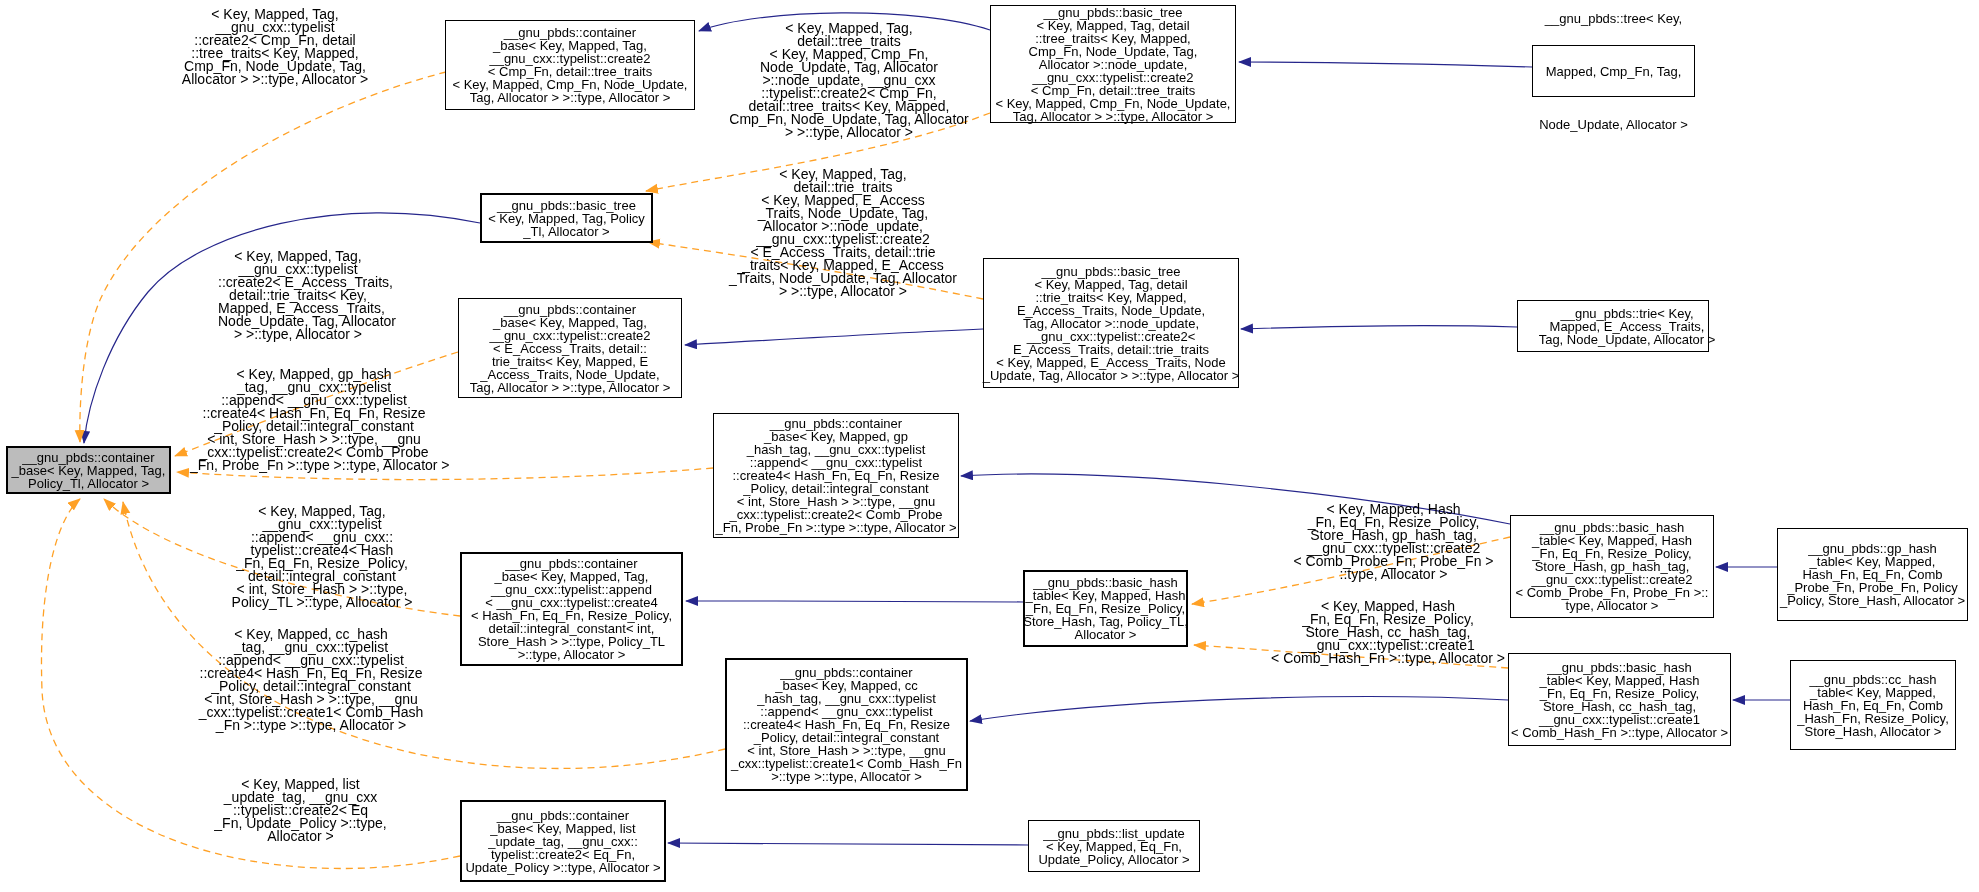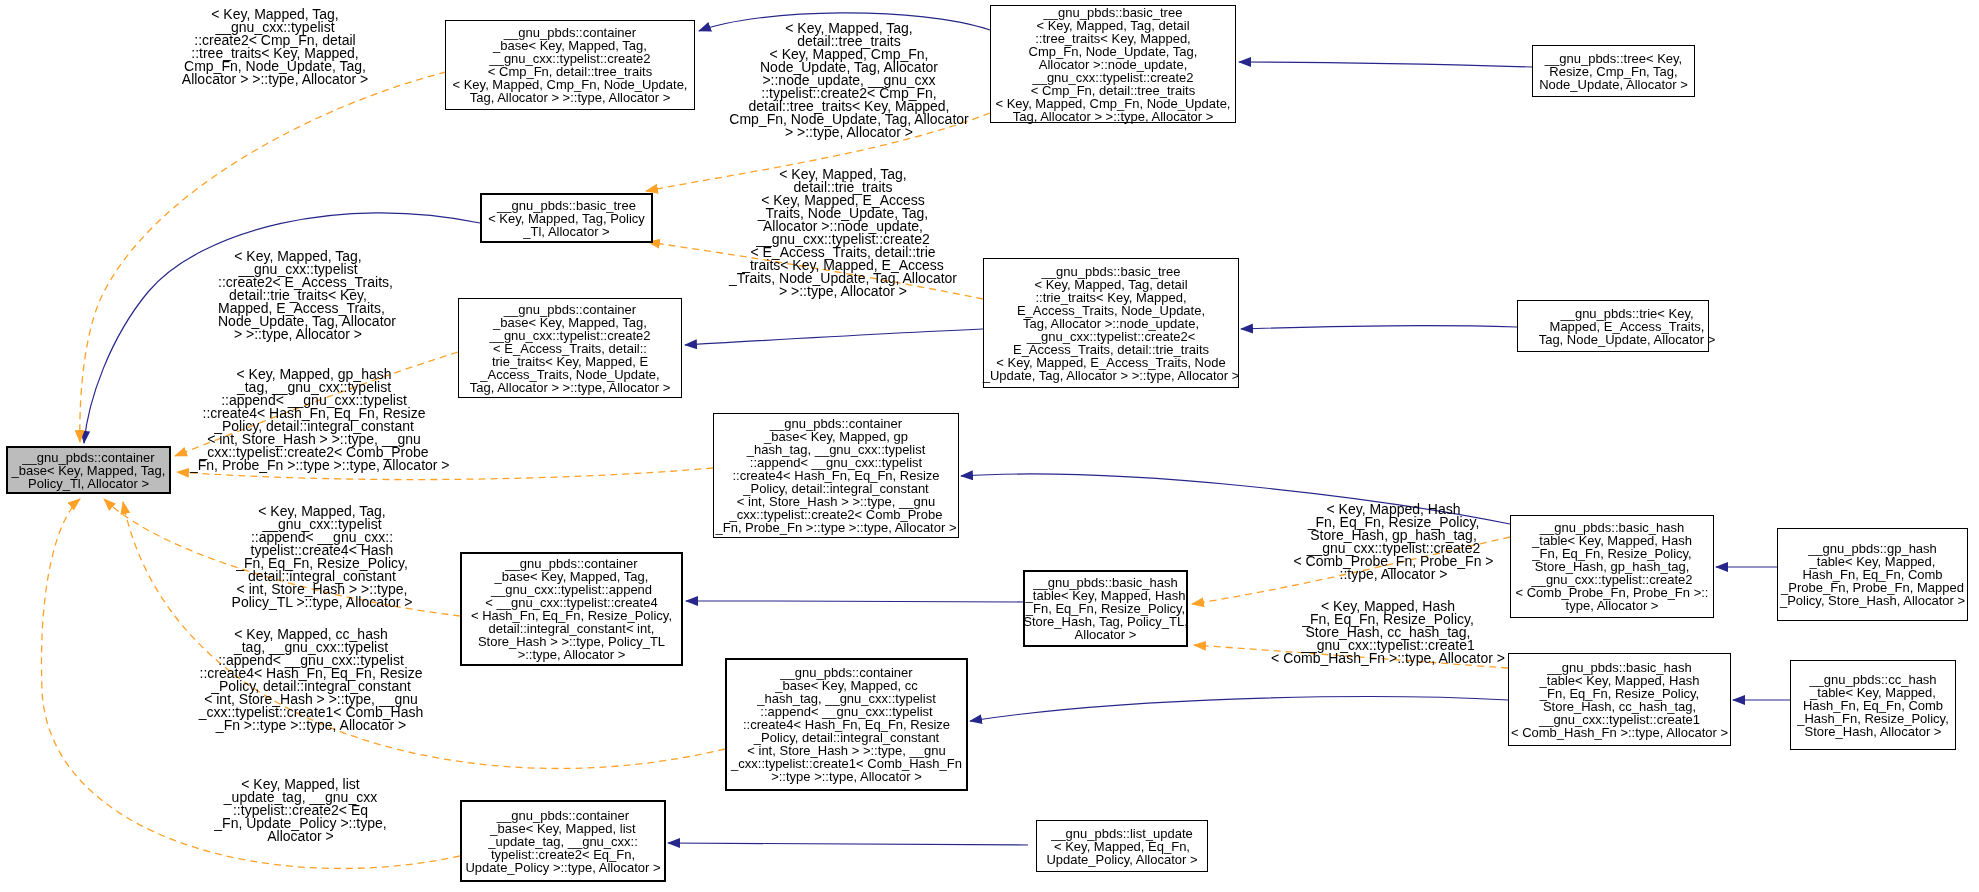--- a/index.html
+++ b/index.html
@@ -84,23 +84,23 @@
         <div class="ln">__gnu_pbds::basic_tree</div>
         <div class="ln">&lt; Key, Mapped, Tag, detail</div>
         <div class="ln">::tree_traits&lt; Key, Mapped,</div>
         <div class="ln">Cmp_Fn, Node_Update, Tag,</div>
         <div class="ln">Allocator &gt;::node_update,</div>
         <div class="ln">__gnu_cxx::typelist::create2</div>
         <div class="ln">&lt; Cmp_Fn, detail::tree_traits</div>
         <div class="ln">&lt; Key, Mapped, Cmp_Fn, Node_Update,</div>
         <div class="ln">Tag, Allocator &gt; &gt;::type, Allocator &gt;</div>
       </div>
-      <div class="node" style="left: 1532px; top: 45px; width: 163px; height: 52px;">
+      <div class="node" style="left: 1532px; top: 45px; width: 163px; height: 52px; gap: 40px;">
         <div class="ln">__gnu_pbds::tree&lt; Key,</div>
-        <div class="ln">Resize, Cmp_Fn, Tag,</div>
+        <div class="ln">Mapped, Cmp_Fn, Tag,</div>
         <div class="ln">Node_Update, Allocator &gt;</div>
       </div>
       <div class="node  bold" style="left: 480px; top: 193px; width: 173px; height: 50px;">
         <div class="ln">__gnu_pbds::basic_tree</div>
         <div class="ln">&lt; Key, Mapped, Tag, Policy</div>
         <div class="ln">_Tl, Allocator &gt;</div>
       </div>
       <div class="node" style="left: 458px; top: 298px; width: 224px; height: 100px;">
         <div class="ln">__gnu_pbds::container</div>
         <div class="ln">_base&lt; Key, Mapped, Tag,</div>
@@ -160,21 +160,21 @@
         <div class="ln">_Fn, Eq_Fn, Resize_Policy,</div>
         <div class="ln">Store_Hash, gp_hash_tag,</div>
         <div class="ln">__gnu_cxx::typelist::create2</div>
         <div class="ln">&lt; Comb_Probe_Fn, Probe_Fn &gt;::</div>
         <div class="ln">type, Allocator &gt;</div>
       </div>
       <div class="node" style="left: 1777px; top: 528px; width: 191px; height: 93px;">
         <div class="ln">__gnu_pbds::gp_hash</div>
         <div class="ln">_table&lt; Key, Mapped,</div>
         <div class="ln">Hash_Fn, Eq_Fn, Comb</div>
-        <div class="ln">_Probe_Fn, Probe_Fn, Mapped</div>
+        <div class="ln">_Probe_Fn, Probe_Fn, Policy</div>
         <div class="ln">_Policy, Store_Hash, Allocator &gt;</div>
       </div>
       <div class="node  bold" style="left: 725px; top: 658px; width: 243px; height: 133px;">
         <div class="ln">__gnu_pbds::container</div>
         <div class="ln">_base&lt; Key, Mapped, cc</div>
         <div class="ln">_hash_tag, __gnu_cxx::typelist</div>
         <div class="ln">::append&lt; __gnu_cxx::typelist</div>
         <div class="ln">::create4&lt; Hash_Fn, Eq_Fn, Resize</div>
         <div class="ln">_Policy, detail::integral_constant</div>
         <div class="ln">&lt; int, Store_Hash &gt; &gt;::type, __gnu</div>
@@ -196,21 +196,21 @@
         <div class="ln">_Hash_Fn, Resize_Policy,</div>
         <div class="ln">Store_Hash, Allocator &gt;</div>
       </div>
       <div class="node  bold" style="left: 460px; top: 800px; width: 206px; height: 82px;">
         <div class="ln">__gnu_pbds::container</div>
         <div class="ln">_base&lt; Key, Mapped, list</div>
         <div class="ln">_update_tag, __gnu_cxx::</div>
         <div class="ln">typelist::create2&lt; Eq_Fn,</div>
         <div class="ln">Update_Policy &gt;::type, Allocator &gt;</div>
       </div>
-      <div class="node" style="left: 1028px; top: 820px; width: 172px; height: 52px; margin-left: 8px;">
+      <div class="node" style="left: 1028px; top: 820px; width: 172px; height: 52px;">
         <div class="ln">__gnu_pbds::list_update</div>
         <div class="ln">&lt; Key, Mapped, Eq_Fn,</div>
         <div class="ln">Update_Policy, Allocator &gt;</div>
       </div>
       <div class="elabel" style="left: 155px; top: 8px; width: 240px;">
         <div class="ln">&lt; Key, Mapped, Tag,</div>
         <div class="ln">__gnu_cxx::typelist</div>
         <div class="ln">::create2&lt; Cmp_Fn, detail</div>
         <div class="ln">::tree_traits&lt; Key, Mapped,</div>
         <div class="ln">Cmp_Fn, Node_Update, Tag,</div>

